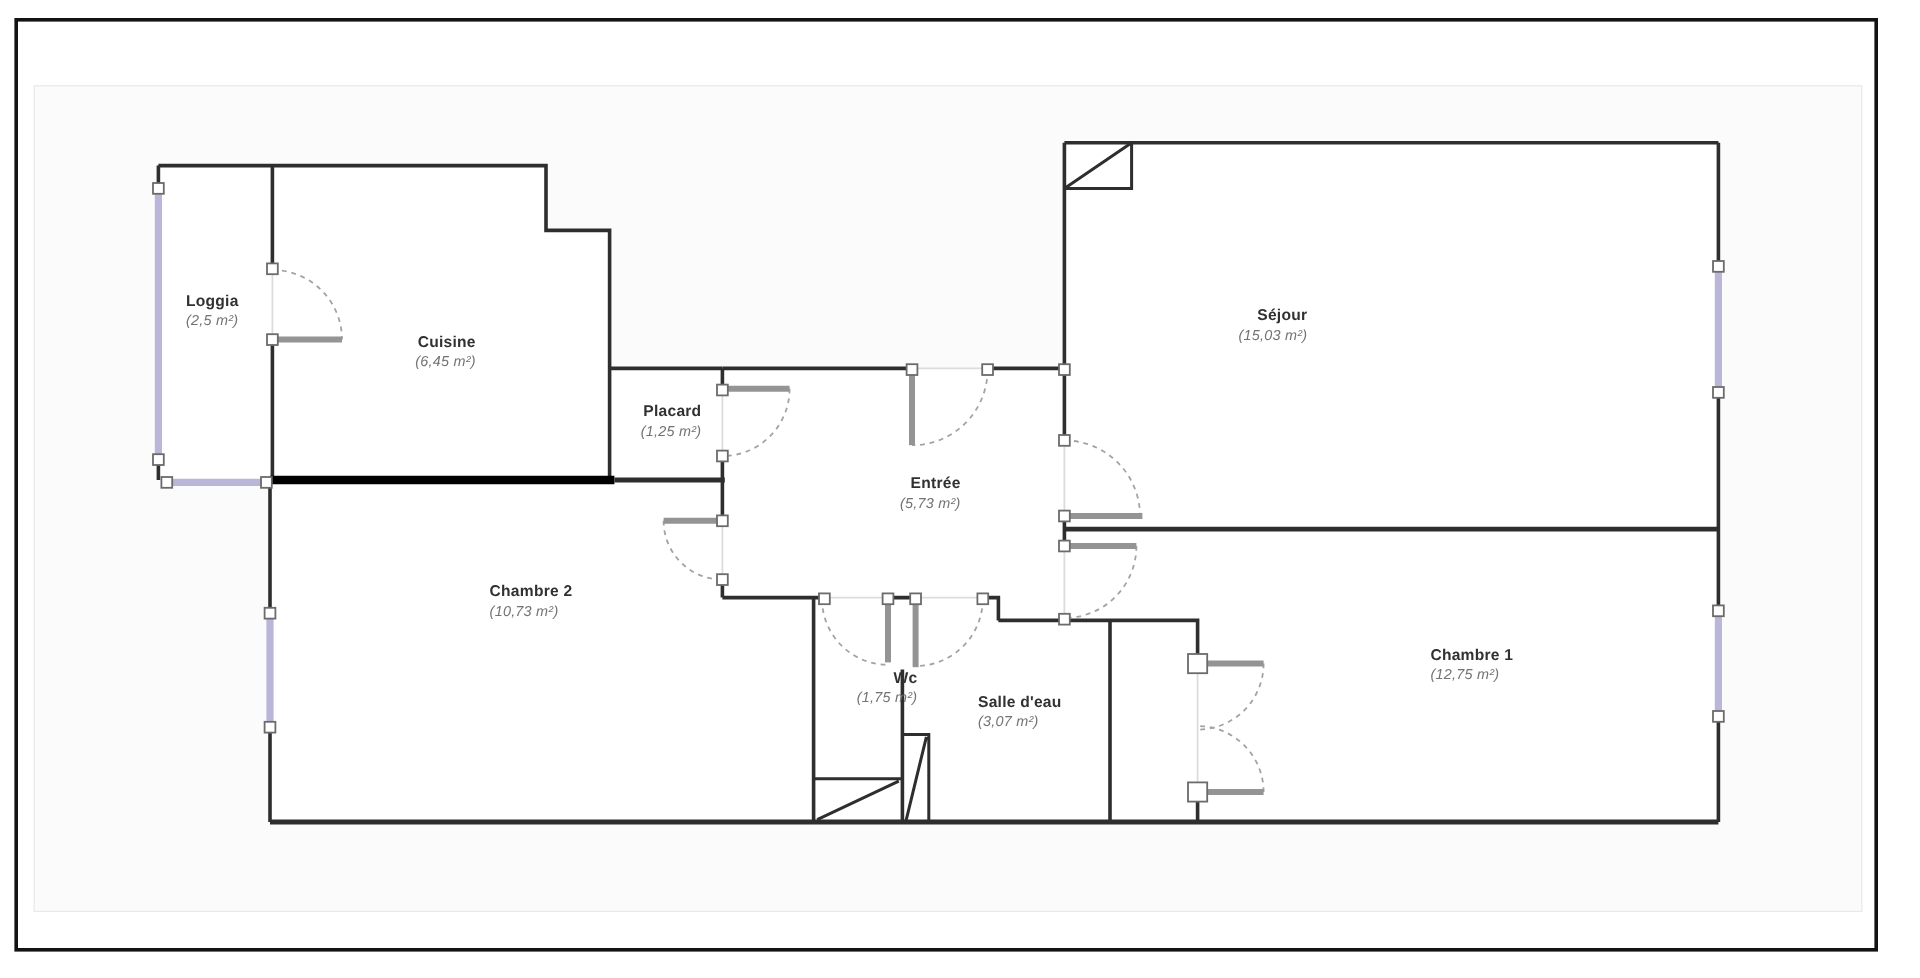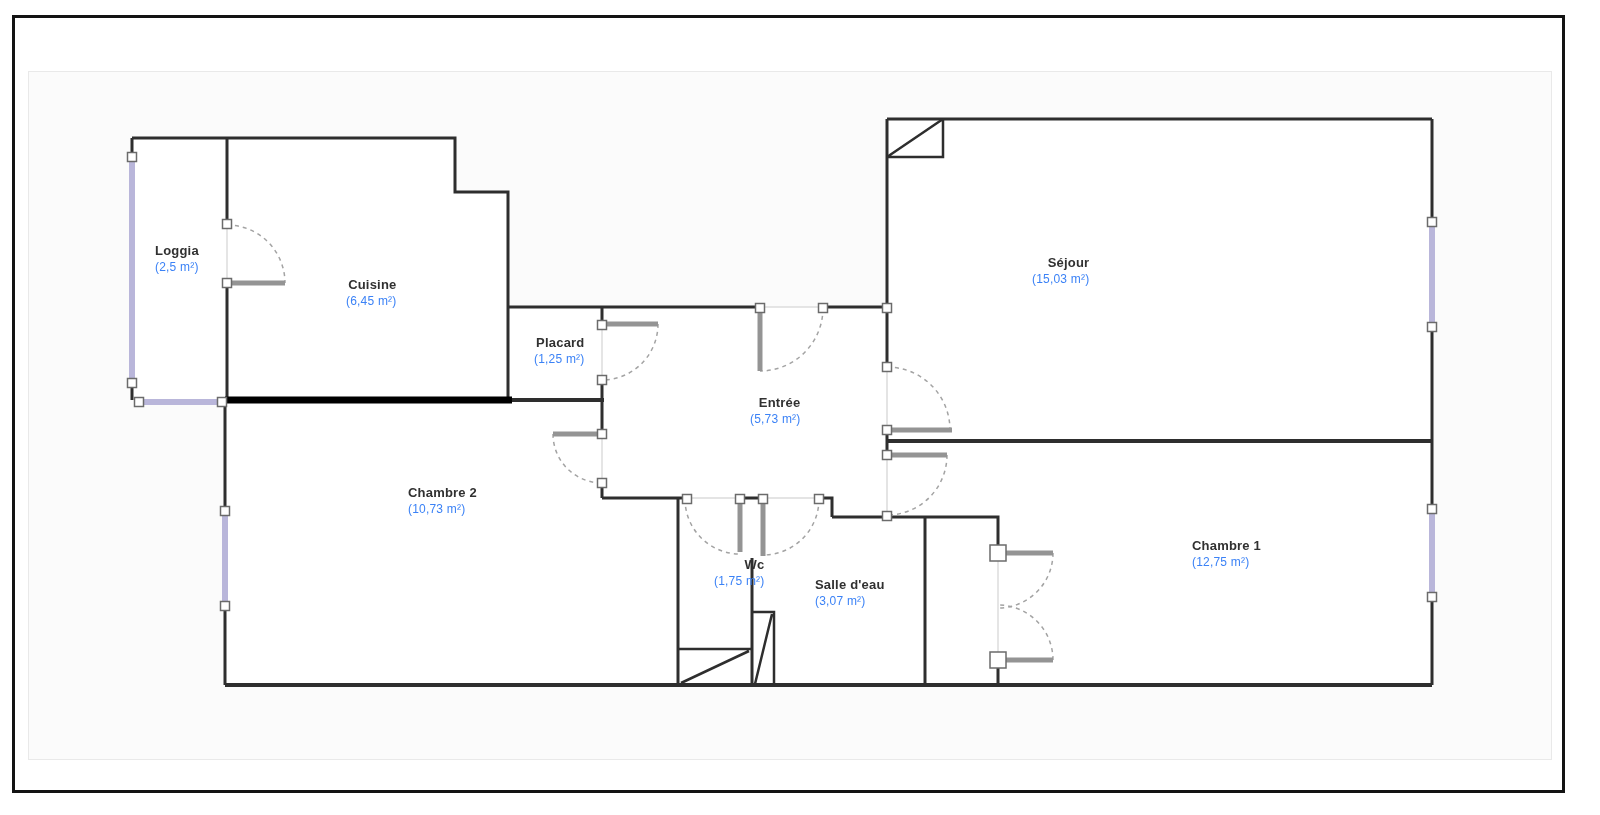--- a/index.html
+++ b/index.html
@@ -2,21 +2,21 @@
 <html><head>
 <meta charset="utf-8">
 <style>
   html,body{margin:0;padding:0;background:#ffffff;font-family:"Liberation Sans",sans-serif;}
   .stage{position:relative;width:1600px;height:815px;background:#ffffff;overflow:hidden;}
   .page-border{position:absolute;left:12px;top:15px;width:1547px;height:772px;border:3px solid #131313;background:#ffffff;}
   .plan-panel{position:absolute;left:28px;top:71px;width:1522px;height:687px;background:#fbfbfb;border:1px solid #e9e9e9;}
   .plan-svg{position:absolute;left:0;top:0;width:1600px;height:815px;}
   .room-label{position:absolute;text-align:left;white-space:nowrap;line-height:1;}
   .room-name{font-size:13px;font-weight:bold;color:#313131;letter-spacing:.2px;margin-bottom:4px;text-align:right;}
-  .room-area{font-size:12px;color:#3b82f6;letter-spacing:.2px;}
+  .room-area{font-size:12px;color:#737373;letter-spacing:.2px;font-style:italic;}
 </style>
 </head>
 <body>
 
 <div class="stage">
   <div class="page-border"></div>
   <div class="plan-panel"></div>
 
   <svg class="plan-svg" viewBox="0 0 1600 815">
 

